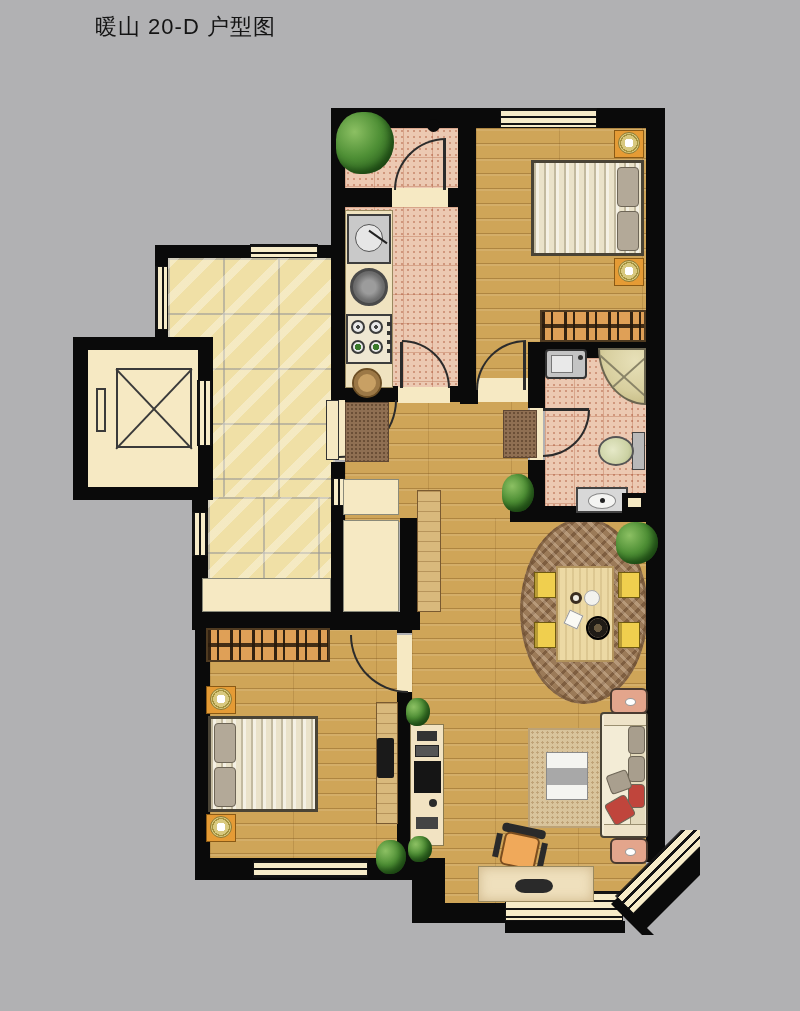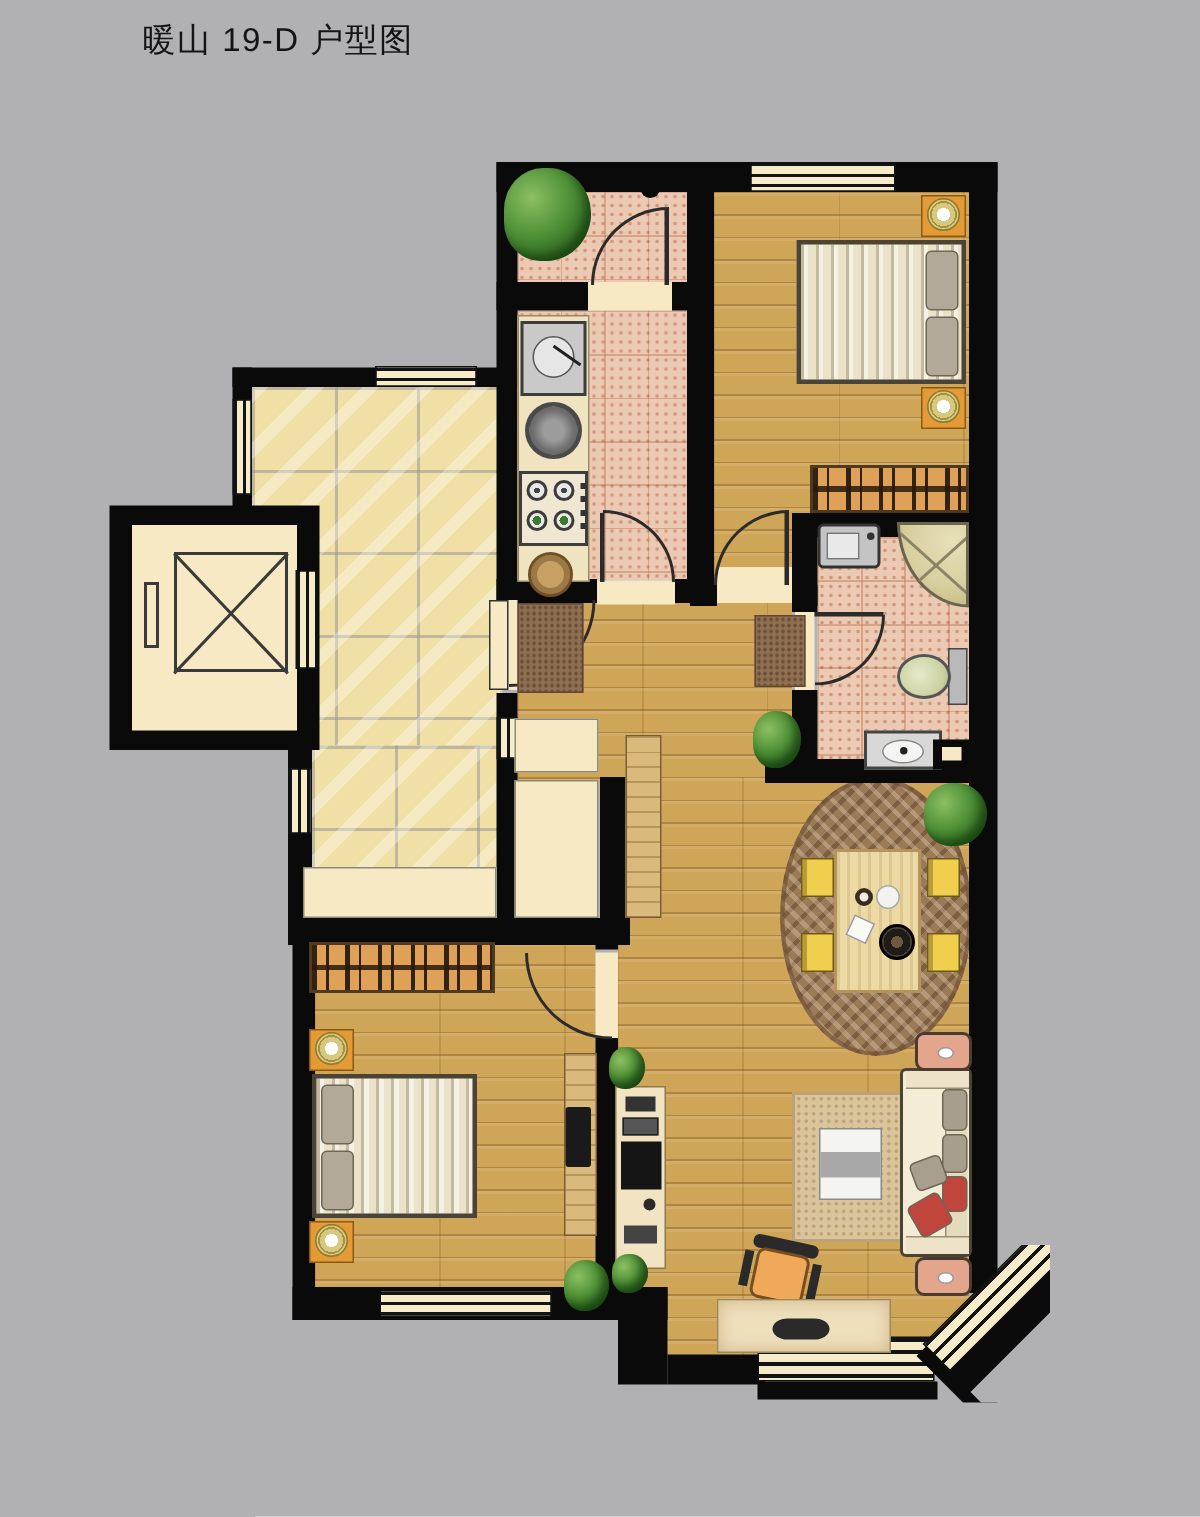--- a/index.html
+++ b/index.html
@@ -61,21 +61,21 @@
     background-image:radial-gradient(rgba(150,110,60,.38) 1px, transparent 1.3px);background-size:5px 5px;}
   .chair{background:var(--c-chair_yellow,#f0cf4e);border:1px solid #6e5a10;
     background-image:linear-gradient(90deg, rgba(80,60,10,.35) 0 3px, transparent 3px);}
   .sofa{background:var(--c-sofa,#f3ecd6);border:2px solid #4a4436;border-radius:4px;}
   .xline{background:#3a3a3a;}
 </style>
 </head>
 <body>
 
 <div class="page">
-  <div class="a title" style="left:95px;top:12px;">暖山 19-D 户型图</div>
+  <div class="a title" style="left:95px;top:12px;">暖山 20-D 户型图</div>
 
   <div class="a" style="left:0;top:0;width:800px;height:1011px;">
 
     <div class="a ptile" style="left:345px;top:128px;width:113px;height:62px;"></div>
     <div class="a ptile" style="left:345px;top:207px;width:113px;height:180px;"></div>
     <div class="a wood" style="left:476px;top:128px;width:170px;height:262px;"></div>
     <div class="a ptile" style="left:545px;top:358px;width:101px;height:150px;"></div>
     <div class="a marble" style="left:168px;top:258px;width:167px;height:239px;"></div>
     <div class="a marble" style="left:208px;top:497px;width:127px;height:115px;"></div>
     <div class="a wood" style="left:345px;top:398px;width:183px;height:124px;"></div>

